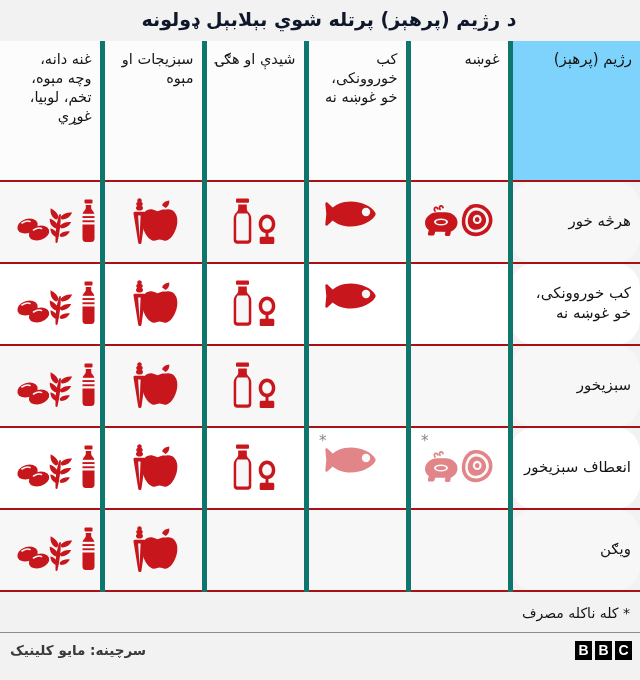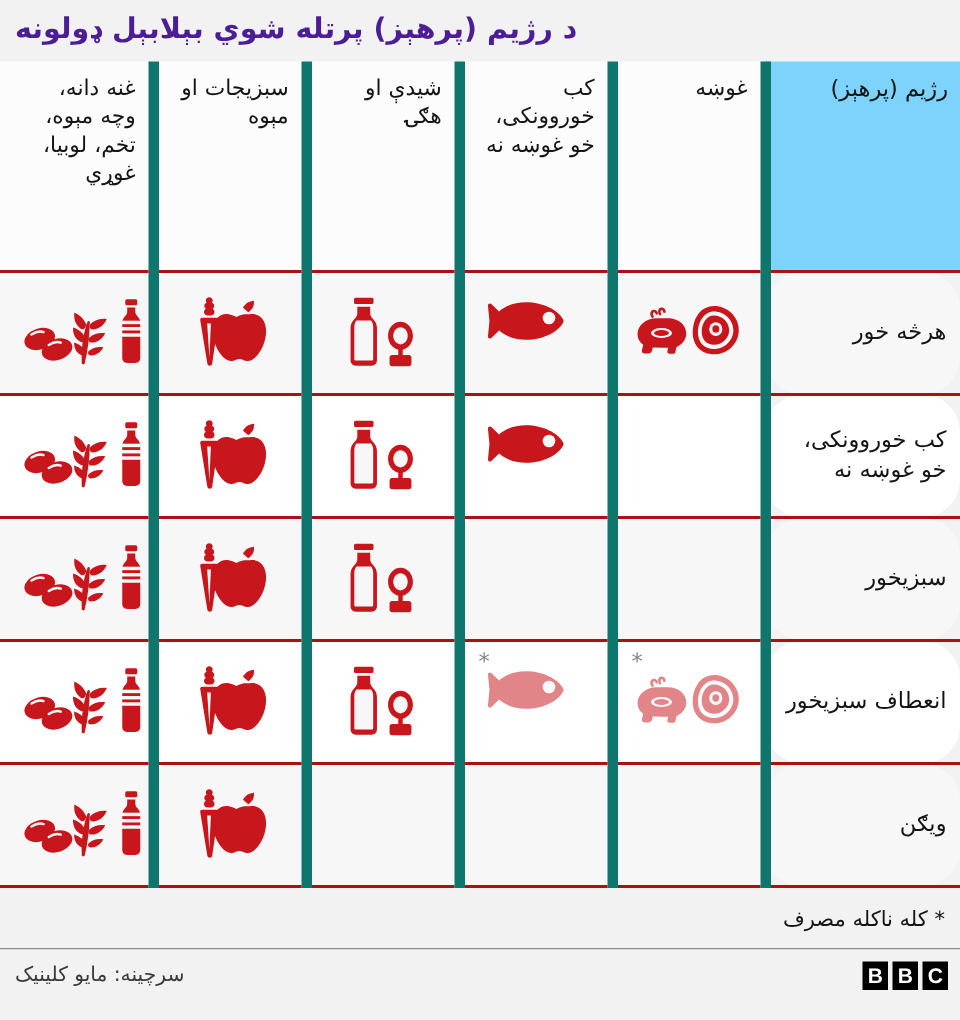--- a/index.html
+++ b/index.html
@@ -12,40 +12,40 @@
   }
   #page {
     width: 640px; height: 680px;
     position: relative;
     background: #f2f2f2;
     overflow: hidden;
   }
   .title {
     font-size: 19px;
     font-weight: bold;
-    color: #4c1d95;
-    text-align: left;
-    padding: 8px 10px 9px 10px;
+    color: #0f172a;
+    text-align: center;
+    padding: 8px 10px 9px 28px;
     line-height: 1.25;
     letter-spacing: 0;
   }
   table.grid {
     width: 640px;
     border-collapse: collapse;
     table-layout: fixed;
     direction: rtl;
   }
   table.grid col.c0 { width: 130px; }
   table.grid col.cx { width: 102px; }
 
   td, th {
     padding: 0;
     margin: 0;
     vertical-align: top;
-    border-left: 7px solid #0f766e;
+    border-left: 5px solid #0f766e;
     background: #f7f7f7;
   }
   td.last, th.last { border-left: none; padding-left: 24px; }
 
   
   thead th {
     background: #fcfcfc;
     height: 140px;
     padding: 9px 8px 4px 8px;
     font-weight: normal;
@@ -108,20 +108,21 @@
     display: flex;
     flex-direction: row-reverse;
     align-items: center;
     justify-content: space-between;
     padding: 8px 8px 8px 10px;
     background: #f2f2f2;
   }
   .source-text {
     font-size: 13.5px;
     color: #3a3a3a;
+    font-weight: bold;
   }
   .bbc-logo { display: flex; gap: 3px; direction: ltr; }
   .bbc-logo span {
     display: inline-block;
     width: 17px; height: 19px;
     background: #000;
     color: #fff;
     font-family: "Liberation Sans", sans-serif;
     font-weight: bold;
     font-size: 14px;

